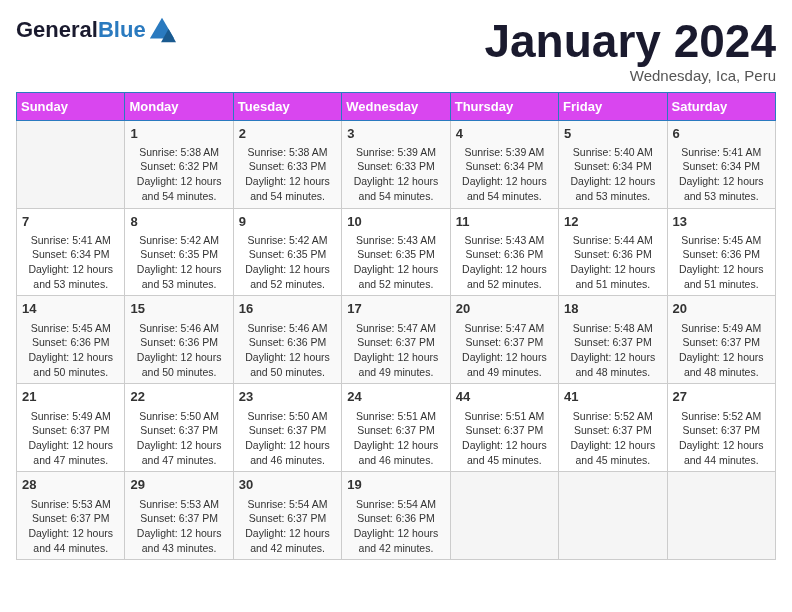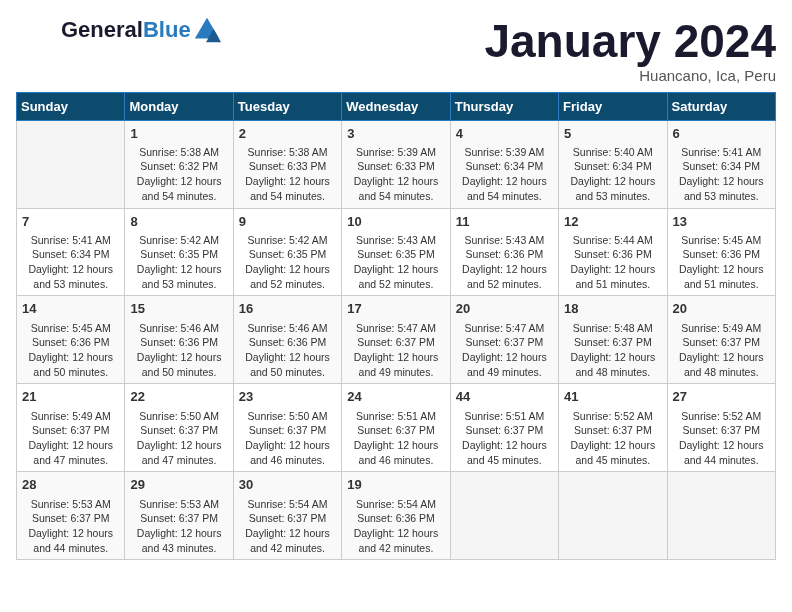--- a/index.html
+++ b/index.html
@@ -18,21 +18,20 @@
     }
     .logo {
       display: flex;
       align-items: center;
     }
     .logo-text {
       font-size: 22px;
       font-weight: bold;
       color: #1a1a2e;
       line-height: 1.1;
-      margin-left: 45px;
     }
     .logo-text span {
       color: #2a7abf;
     }
     .logo-icon {
       width: 28px;
       height: 28px;
       margin-left: 2px;
     }
     .title-block {
@@ -47,21 +46,21 @@
     .location {
       font-size: 15px;
       color: #555;
     }
     table {
       width: 100%;
       border-collapse: collapse;
       font-size: 11px;
     }
     thead tr th {
-      background-color: #0c4a6e;
+      background-color: #d946ef;
       color: #fff;
       padding: 6px 4px;
       text-align: left;
       font-size: 13px;
       font-weight: bold;
       border: 1px solid #2a7abf;
     }
     tbody tr td {
       border: 1px solid #ccc;
       padding: 4px 5px;
@@ -102,21 +101,21 @@
         <span class="logo-text">General<span>Blue</span></span>
         <svg class="logo-icon" viewBox="0 0 30 30">
           <polygon points="15,2 28,24 2,24" fill="#2a7abf"></polygon>
           <polygon points="22,14 30,28 14,28" fill="#1a5a8f"></polygon>
         </svg>
       </div>
     </div>
   </div>
   <div class="title-block">
     <div class="month-title">January 2024</div>
-    <div class="location">Huancano, Ica, Peru</div>
+    <div class="location">Wednesday, Ica, Peru</div>
   </div>
 </div>
 
 <table>
   <thead>
     <tr id="header-row">
         <th>Sunday</th>
         <th>Monday</th>
         <th>Tuesday</th>
         <th>Wednesday</th>

